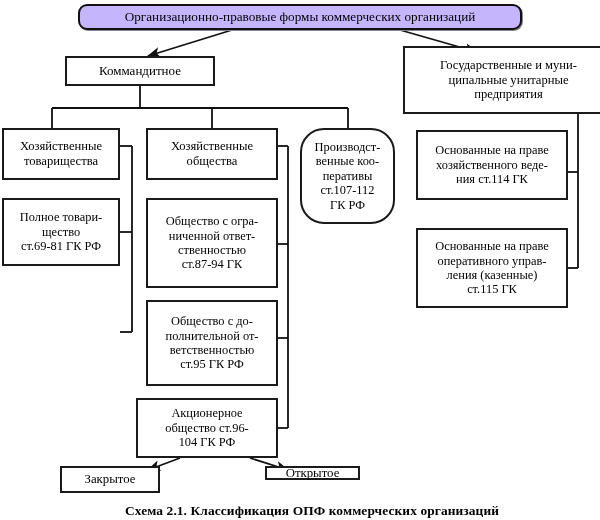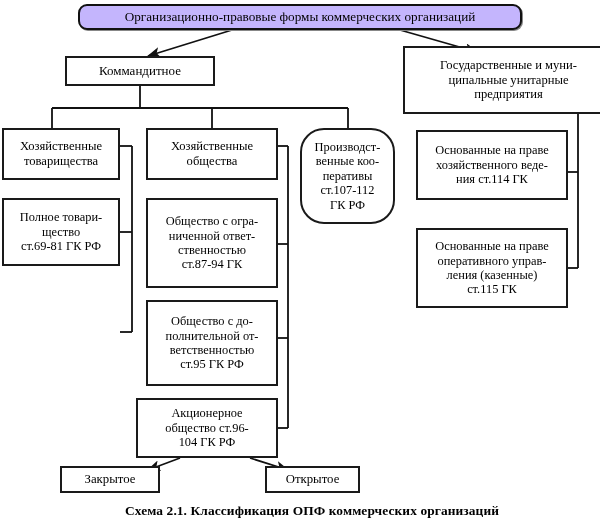--- a/index.html
+++ b/index.html
@@ -157,21 +157,21 @@
   <div class="node" style="left:136px; top:398px; width:142px; height:60px; font-size:12.4px;">
     <span class="txt">Акционерное
 общество ст.96-
 104 ГК РФ</span>
   </div>
 
   <div class="node" style="left:60px; top:466px; width:100px; height:27px; font-size:12.8px;">
     <span class="txt">Закрытое</span>
   </div>
 
-  <div class="node" style="left:265px; top:466px; width:95px; height:27px; font-size:12.8px;">
+  <div class="node" style="left:265px; top:466px; width:95px; height:14px; font-size:12.8px;">
     <span class="txt">Открытое</span>
   </div>
 
   <div class="node" style="left:416px; top:130px; width:152px; height:70px; font-size:12.4px;">
     <span class="txt">Основанные на праве
 хозяйственного веде-
 ния ст.114 ГК</span>
   </div>
 
   <div class="node" style="left:416px; top:228px; width:152px; height:80px; font-size:12.4px;">

